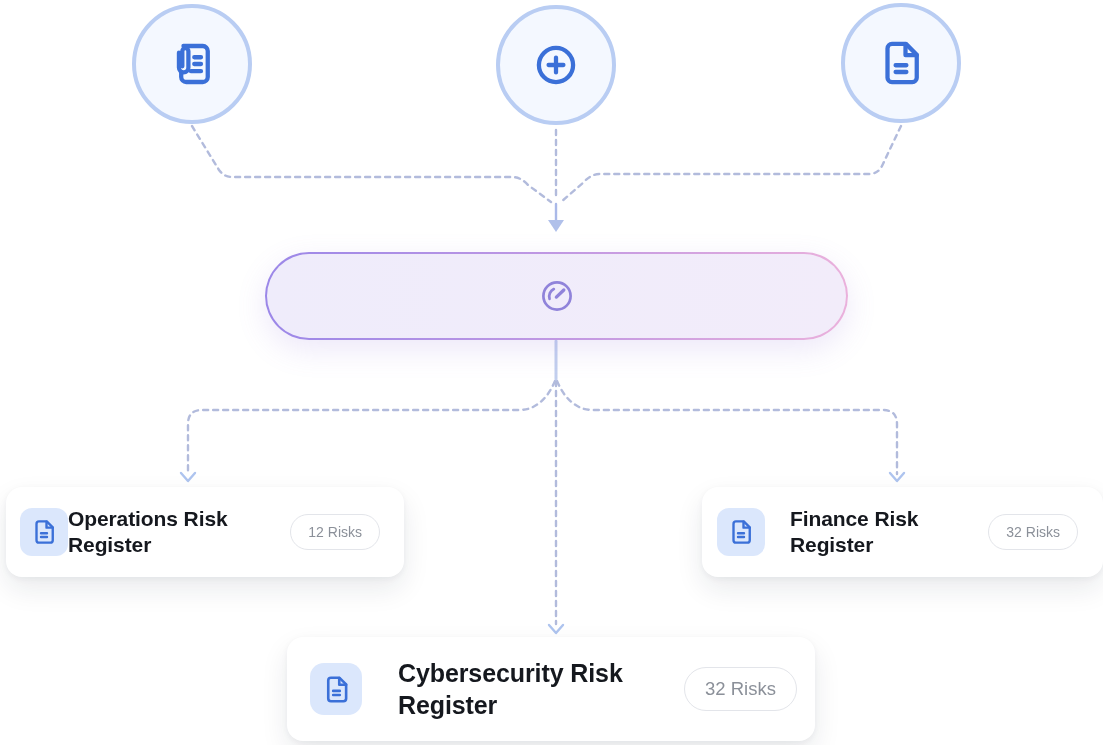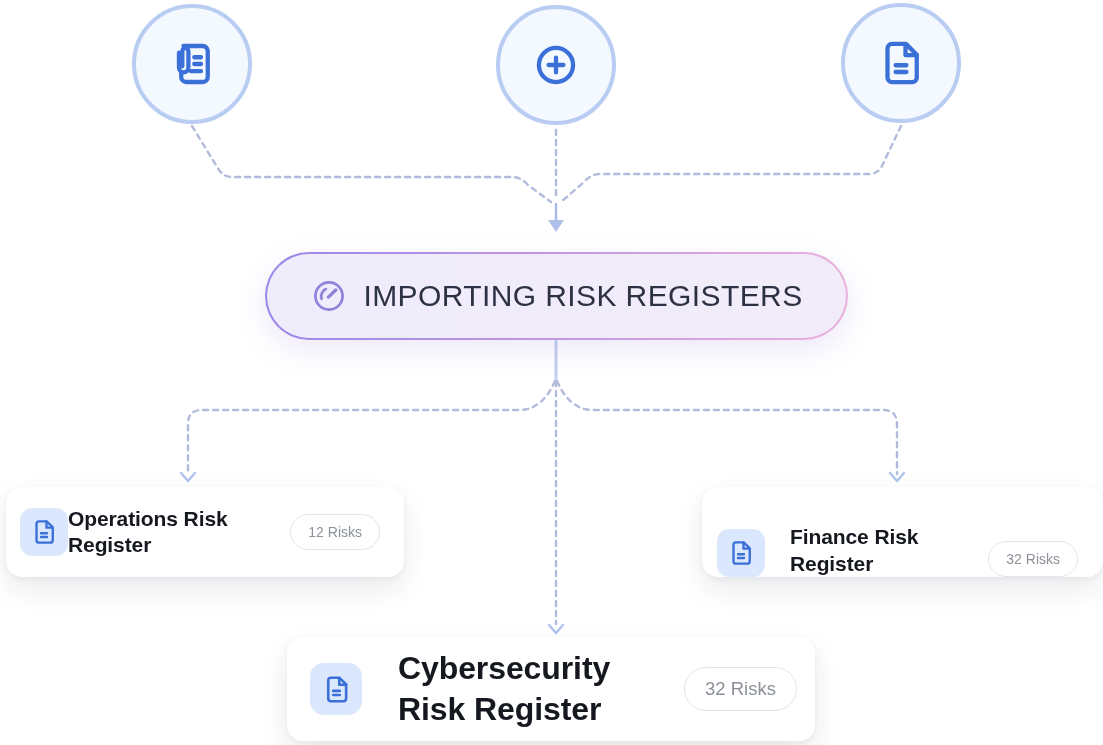--- a/index.html
+++ b/index.html
@@ -36,34 +36,34 @@
   .pill-label{
     font-size:30px;font-weight:500;color:#2d3144;letter-spacing:0.4px;white-space:nowrap;
   }
   
   .card{
     position:absolute;background:#ffffff;border-radius:16px;z-index:2;
     box-shadow:0 12px 28px rgba(20,30,60,0.09),0 2px 6px rgba(20,30,60,0.05);
     display:flex;align-items:center;box-sizing:border-box;
   }
   .card-left{left:6px;top:487px;width:398px;height:90px;padding:0 24px 0 14px;}
-  .card-right{left:702px;top:487px;width:401px;height:90px;padding:0 25px 0 15px;gap:25px;align-items:flex-end;}
+  .card-right{left:702px;top:487px;width:401px;height:90px;padding:0 25px 0 15px;gap:25px;}
   .card-bottom{left:287px;top:637px;width:528px;height:104px;padding:0 18px 0 23px;gap:36px;}
   .doc-chip{
     border-radius:12px;background:#dbe7fc;display:flex;align-items:center;justify-content:center;flex:0 0 auto;
   }
   .card-left .doc-chip,.card-right .doc-chip{width:48px;height:48px;}
   .card-bottom .doc-chip{width:52px;height:52px;border-radius:14px;}
   .doc-chip svg{width:30px;height:30px;}
   .card-bottom .doc-chip svg{width:33px;height:33px;}
   .card-title{
     font-weight:600;color:#15181e;letter-spacing:-0.1px;
   }
   .card-left .card-title,.card-right .card-title{font-size:21px;line-height:1.26;width:175px;}
-  .card-bottom .card-title{font-size:32px;line-height:1.28;width:270px;}
+  .card-bottom .card-title{font-size:25px;line-height:1.28;width:270px;}
   .risk-badge{
     margin-left:auto;border:1.3px solid #e3e5ea;border-radius:999px;background:#ffffff;
     color:#8b9099;white-space:nowrap;flex:0 0 auto;
   }
   .card-left .risk-badge,.card-right .risk-badge{font-size:14px;padding:9px 17px;}
   .card-bottom .risk-badge{font-size:18.5px;padding:10px 20px;}
 </style>
 </head>
 <body>
 
@@ -119,21 +119,20 @@
 
   <div class="pill-border">
     <div class="pill">
       <svg viewBox="0 0 24 24">
         <g class="stroke-purple">
           <circle cx="12" cy="12" r="8.6"></circle>
           <path d="M11.6 12.7 L16.3 8.2" stroke-width="2.1"></path>
           <path d="M7.3 13.8 A5.2 5.2 0 0 1 10 7.6"></path>
         </g>
       </svg>
-      <span class="pill-label">IMPORTING RISK REGISTERS</span>
     </div>
   </div>
 
   <div class="card card-left">
     <div class="doc-chip">
       <svg viewBox="0 0 24 24">
         <g class="stroke-blue" stroke-width="2">
           <path d="M8 3.5 H14.2 L19 8.3 V18.5 A2 2 0 0 1 17 20.5 H8 A2 2 0 0 1 6 18.5 V5.5 A2 2 0 0 1 8 3.5 Z"></path>
           <path d="M14 3.7 V8.5 H19"></path>
           <path d="M9.6 13 H14.4 M9.6 16 H14.4"></path>

